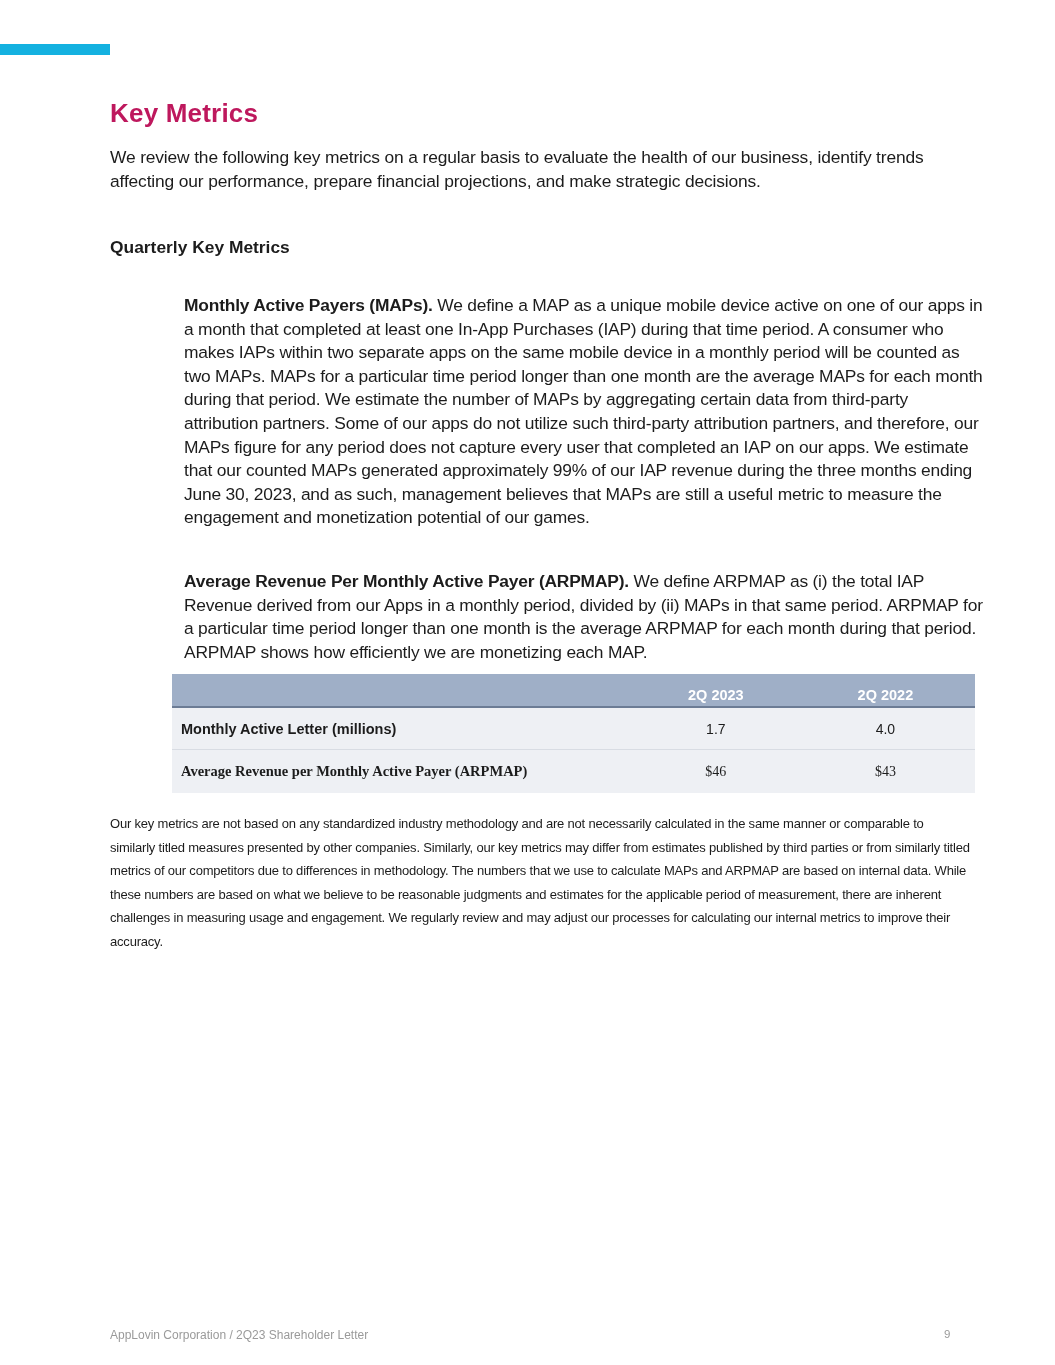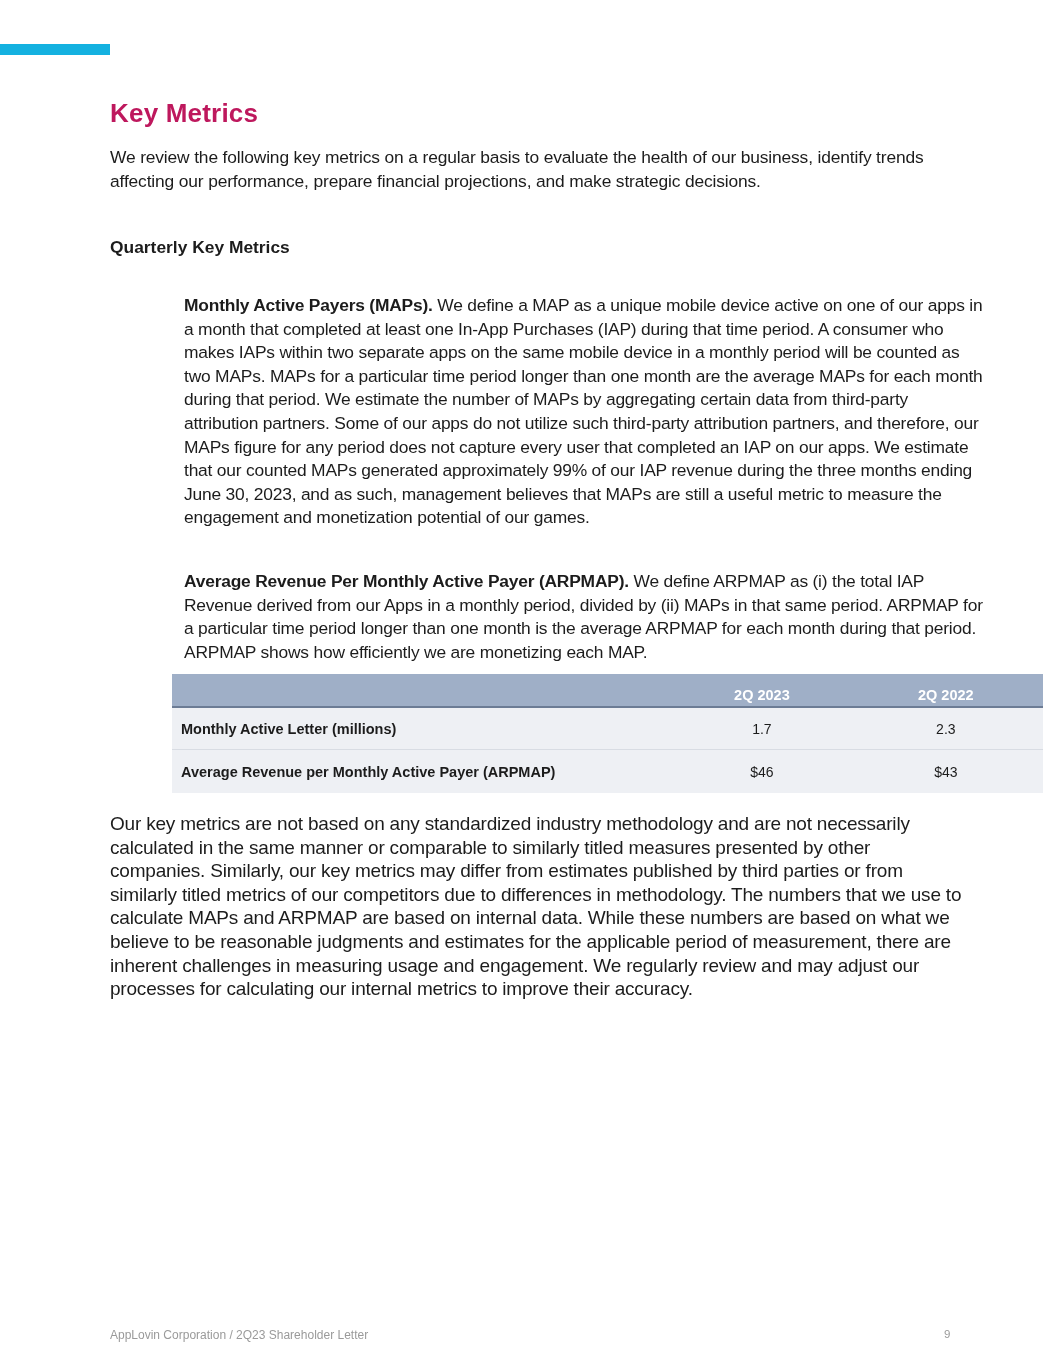--- a/index.html
+++ b/index.html
@@ -24,43 +24,43 @@
     font-size: 17.4px; font-weight: bold;
   }
   .para {
     position: absolute; left: 172px; width: 800px; margin: 12px;
     font-size: 17.4px; line-height: 23.6px; letter-spacing: -0.2px;
   }
   .para b { font-weight: bold; }
   .p-maps { top: 282px; }
   .p-arpmap { top: 558px; }
   .metrics-table {
-    position: absolute; left: 172px; top: 674px; width: 871px;
+    position: absolute; left: 172px; top: 674px; width: 803px;
     border-collapse: collapse; font-size: 14px;
   }
   .metrics-table thead th {
     background: #9fafc7; color: #ffffff; font-weight: bold; height: 29px;
     padding: 0; text-align: center; font-size: 14.5px;
     border-bottom: 2px solid #6c7c95; vertical-align: bottom; padding-bottom: 3px;
   }
   .metrics-table thead th.label-col { text-align: left; }
   .metrics-table tbody td {
     background: #eef0f4; height: 41px; padding: 0; text-align: center;
     border-bottom: 1px solid #d8dce3;
   }
-  .metrics-table tbody tr:last-child td { border-bottom: none; height: 43px; }
+  .metrics-table tbody tr:last-child td { border-bottom: none; height: 43px; font-family: Liberation Serif, serif; }
   .metrics-table tbody td.row-label {
     text-align: left; padding-left: 9px; font-weight: bold; font-size: 14.5px;
   }
   .col-label { width: 435px; }
   .col-a { width: 150px; }
   .col-b { width: 168px; }
   .outro {
     position: absolute; left: 110px; top: 812px; width: 860px; margin: 0;
-    font-size: 19px; line-height: 23.6px; letter-spacing: -0.2px;
+    font-size: 13px; line-height: 23.6px; letter-spacing: -0.2px;
   }
   .footer-left {
     position: absolute; left: 110px; top: 1328px;
     font-size: 12px; color: #9a9a9a; text-align: right;
   }
   .footer-right {
     position: absolute; left: 944px; top: 1328px;
     font-size: 11.5px; color: #9a9a9a;
   }
 </style>
@@ -89,21 +89,21 @@
     <tr>
       <th class="label-col"></th>
       <th>2Q 2023</th>
       <th>2Q 2022</th>
     </tr>
   </thead>
   <tbody>
     <tr>
       <td class="row-label">Monthly Active Letter (millions)</td>
       <td>1.7</td>
-      <td>2.3</td>
+      <td>4.0</td>
     </tr>
     <tr>
       <td class="row-label">Average Revenue per Monthly Active Payer (ARPMAP)</td>
       <td>$46</td>
       <td>$43</td>
     </tr>
   </tbody>
 </table>
 
 <p class="outro">Our key metrics are not based on any standardized industry methodology and are not necessarily calculated in the same manner or comparable to similarly titled measures presented by other companies. Similarly, our key metrics may differ from estimates published by third parties or from similarly titled metrics of our competitors due to differences in methodology. The numbers that we use to calculate MAPs and ARPMAP are based on internal data. While these numbers are based on what we believe to be reasonable judgments and estimates for the applicable period of measurement, there are inherent challenges in measuring usage and engagement. We regularly review and may adjust our processes for calculating our internal metrics to improve their accuracy.</p>

